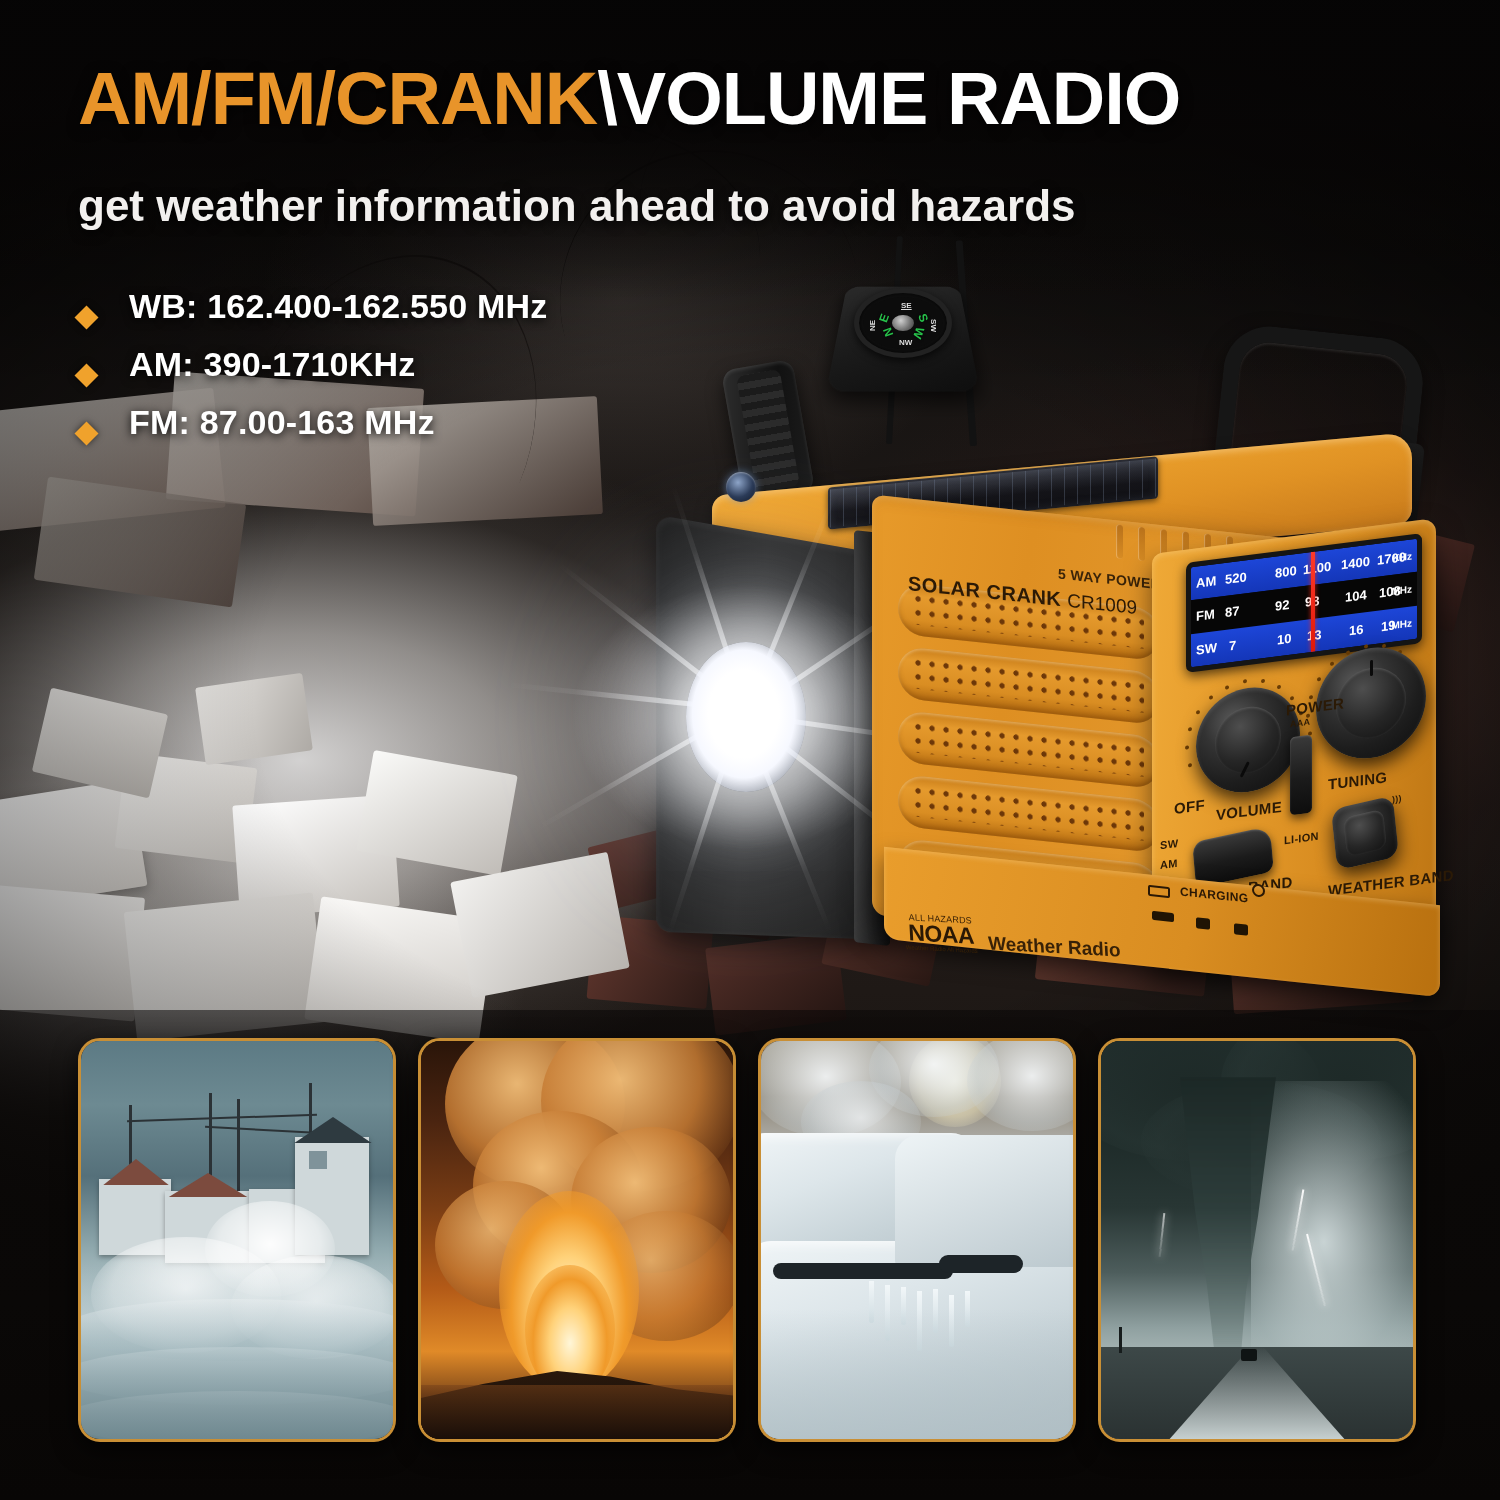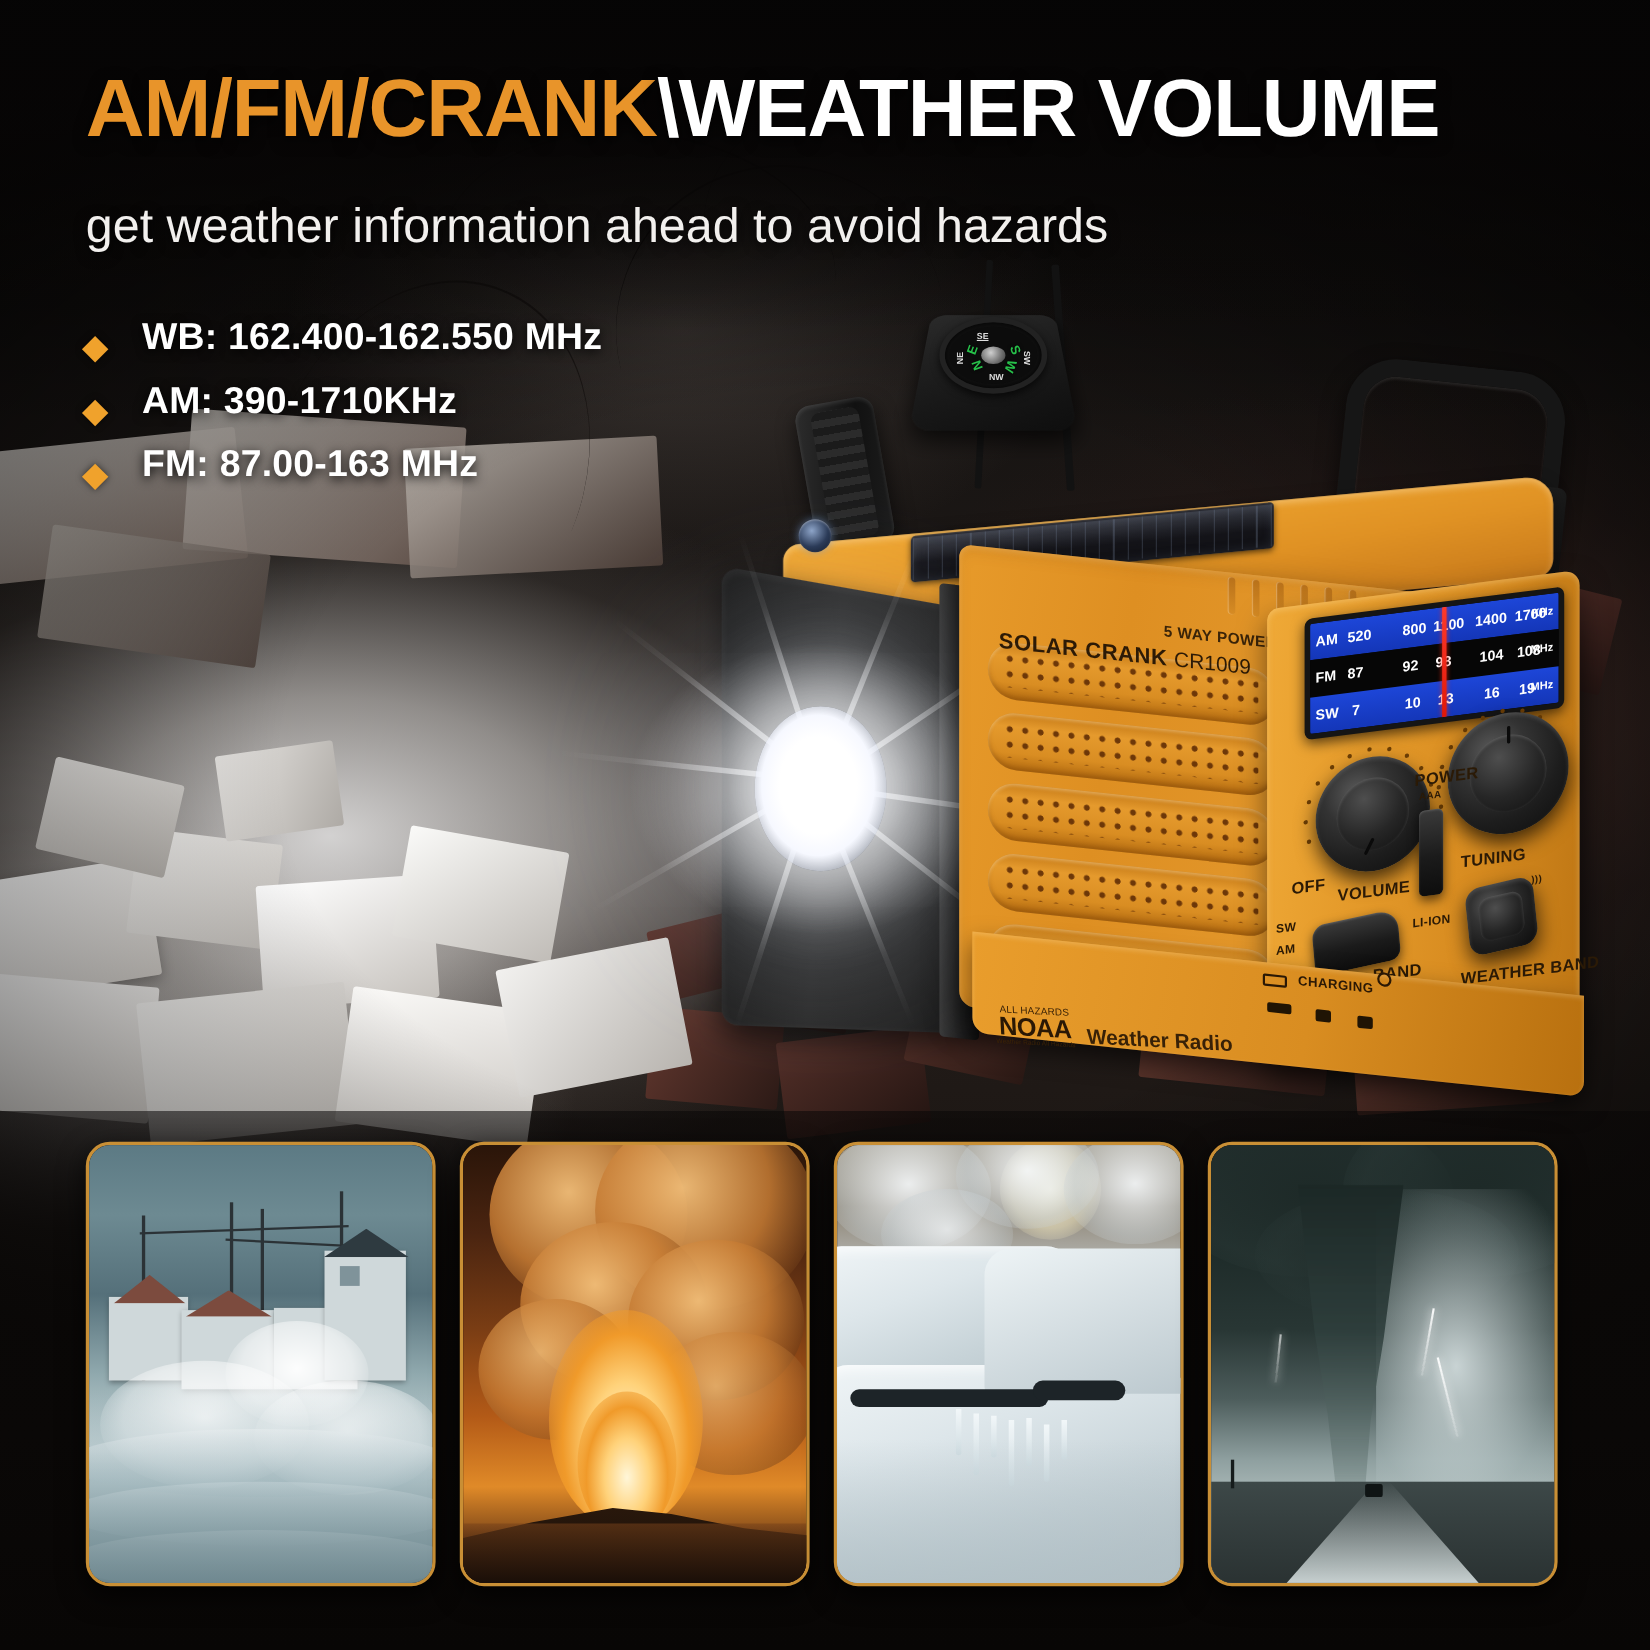--- a/index.html
+++ b/index.html
@@ -36,21 +36,21 @@
           border-radius:50%; background:transparent; }
 
   
   .headline { position:absolute; left:78px; top:62px; z-index:20;
       font-size:74px; font-weight:700; letter-spacing:-1px; line-height:1;
       white-space:nowrap; text-shadow:0 3px 14px rgba(0,0,0,.85); }
   .headline .hl-a { color:#E8942A; }
   .headline .hl-b { color:#ffffff; }
 
   .subline { position:absolute; left:78px; top:184px; z-index:20;
-      font-size:44px; font-weight:400; color:#f2f0ee; line-height:1;
+      font-size:44px; font-weight:700; color:#f2f0ee; line-height:1;
       white-space:nowrap; text-shadow:0 3px 12px rgba(0,0,0,.9); }
 
   .speclist { position:absolute; left:78px; top:268px; z-index:20; }
   .spec { display:flex; align-items:flex-end; height:58px; }
   .spec .dia { width:17px; height:17px; background:#F0A22C; flex:none;
       transform:rotate(45deg); margin-right:34px;
       box-shadow:0 0 7px rgba(0,0,0,.6); }
   .spec .txt { font-size:34px; font-weight:700; color:#fff; letter-spacing:.2px;
       text-shadow:0 2px 10px rgba(0,0,0,.95); white-space:nowrap; }
 
@@ -322,21 +322,21 @@
     <div class="wire" style="left:400px;top:120px;width:360px;height:240px;border-color:transparent;border-top-color:rgba(16,13,12,.9);transform:rotate(6deg);"></div>
     <div class="wire" style="left:560px;top:150px;width:300px;height:300px;border-color:transparent;border-top-color:rgba(16,13,12,.8);transform:rotate(-14deg);"></div>
     <div class="wire" style="left:250px;top:250px;width:280px;height:360px;border-color:transparent;border-top-color:rgba(20,16,14,.7);transform:rotate(22deg);"></div>
     <div class="wire" style="left:640px;top:60px;width:420px;height:260px;border-color:transparent;border-top-color:rgba(14,11,10,.85);transform:rotate(-4deg);"></div>
 
     <div class="bg-vignette"></div>
     <div class="bg-topdark"></div>
   </div>
 
   <div class="headline">
-    <span class="hl-a">AM/FM/CRANK</span><span class="hl-b">\WEATHER VOLUME</span>
+    <span class="hl-a">AM/FM/CRANK</span><span class="hl-b">\VOLUME RADIO</span>
   </div>
 
   <div class="subline">get weather information ahead to avoid hazards</div>
 
   <div class="speclist">
     <div class="spec">
       <span class="dia"></span>
       <span class="txt">WB: 162.400-162.550 MHz</span>
     </div>
     <div class="spec">
@@ -366,21 +366,21 @@
     </div>
 
     <div class="compass">
       <div class="base"></div>
       <div class="ring">
         <div class="face">
           <span class="cL" style="left:17px;top:14px;transform:rotate(-70deg);">E</span>
           <span class="cL" style="right:16px;top:14px;transform:rotate(70deg);">S</span>
           <span class="cL" style="left:21px;bottom:10px;transform:rotate(-110deg);">N</span>
           <span class="cL" style="right:19px;bottom:9px;transform:rotate(110deg);">W</span>
-          <span class="cS" style="left:25px;top:4px;text-decoration:underline;">SE</span>
+          <span class="cS" style="left:38px;top:4px;text-decoration:underline;">SE</span>
           <span class="cS" style="left:36px;bottom:2px;">NW</span>
           <span class="cS" style="left:4px;top:24px;transform:rotate(-90deg);">NE</span>
           <span class="cS" style="right:3px;top:24px;transform:rotate(90deg);">SW</span>
           <div class="hub"></div>
         </div>
       </div>
     </div>
 
     <div class="topshell"></div>
     <div class="solarpanel"></div>

